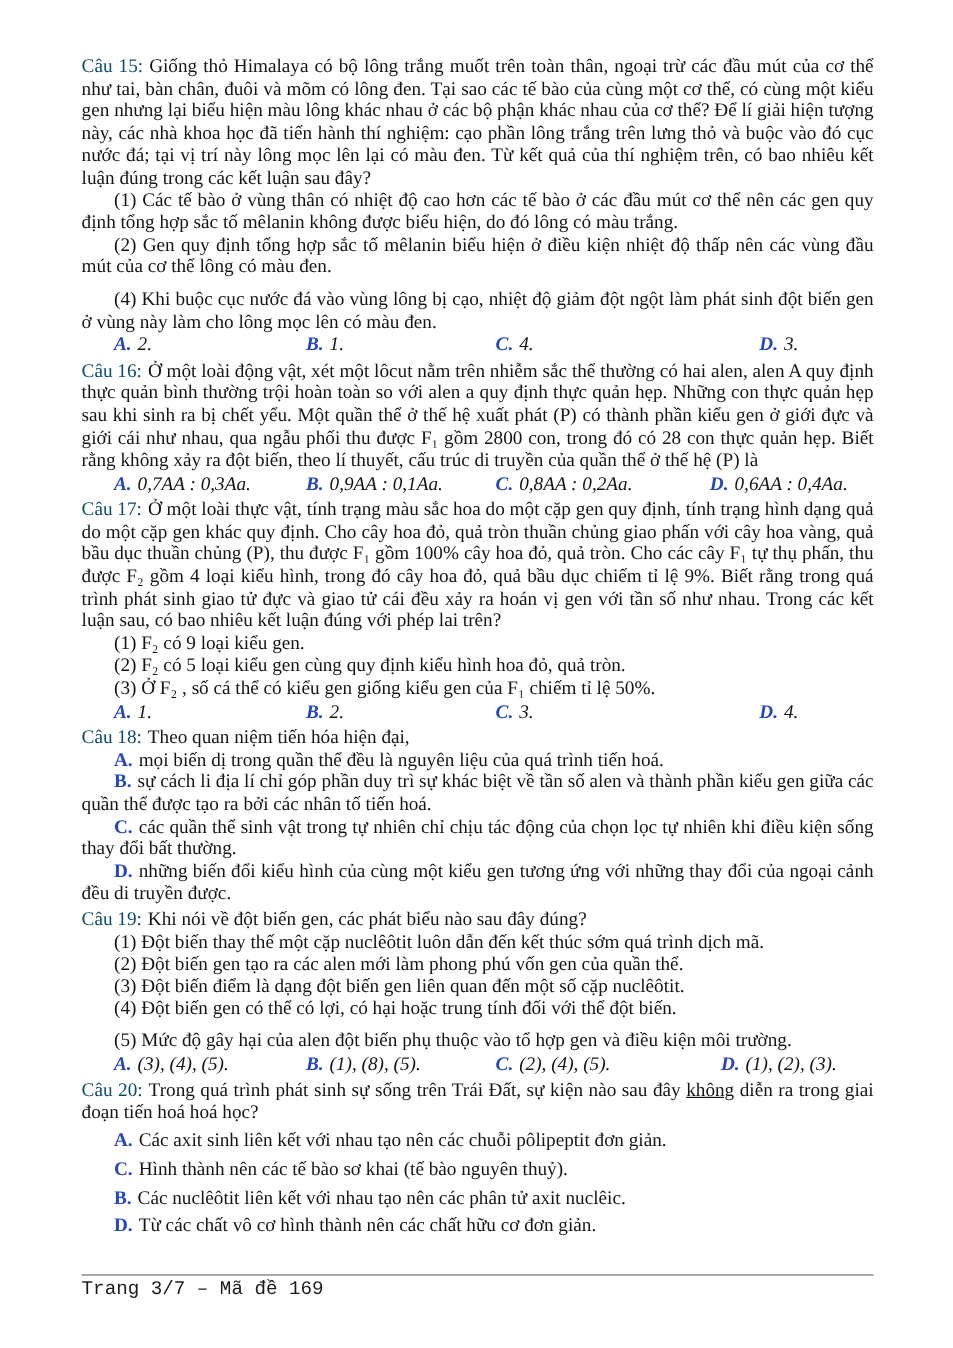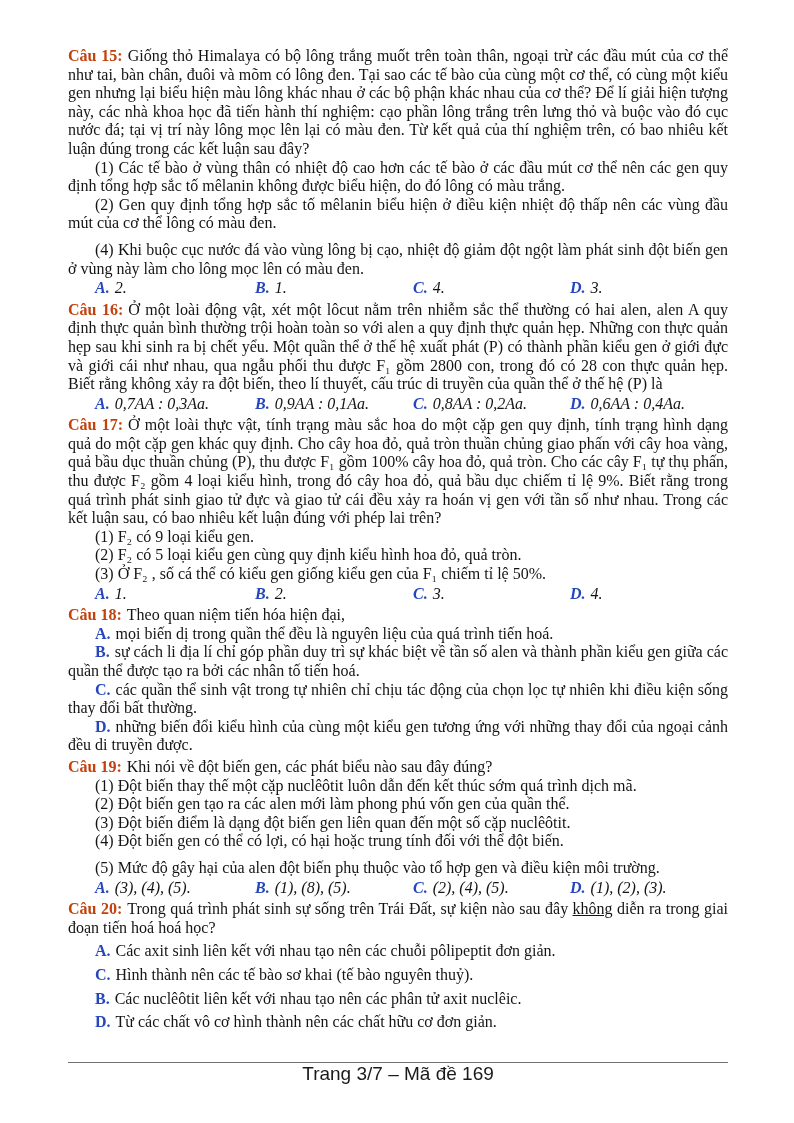--- a/index.html
+++ b/index.html
@@ -13,45 +13,45 @@
     color:#141414;
     overflow:hidden;
   }
   .page{
     position:absolute;
     left:68px;right:66px;top:44px;
   }
   p{margin:0;}
   .q{margin-top:3px;}
   .q-intro{text-align:justify;}
-  .q-label{font-weight:bold;color:#c2410c;margin-right:5px;}
+  .q-label{font-weight:normal;color:#0c4a6e;margin-right:5px;}
   .q-sub{text-align:justify;text-indent:27px;}
   .gap-top{margin-top:8px;}
   .sp-top{margin-top:5px;}
   .opt-letter{font-weight:bold;color:#2546bd;margin-right:5px;}
   .options-row{
     display:flex;
     padding-left:27px;
     margin-top:1px;
     white-space:nowrap;
     font-style:italic;
   }
   .options-row .cell-a{width:160px;}
   .options-row .cell-b{width:158px;}
   .options-row .cell-c{width:157px;}
-  .options-row .cell-d{flex:1;}
+  .options-row .cell-d{flex:1;text-align:center;}
   .u{text-decoration:underline;}
   .footer{
     position:absolute;
     left:68px;right:66px;top:1062px;
     border-top:1px solid #707070;
     padding-top:2px;
-    text-align:center;
-    font-family:Liberation Sans, sans-serif;
-    font-size:19px;
+    text-align:left;
+    font-family:Liberation Mono, monospace;
+    font-size:16px;
     color:#1a1a1a;
   }
 </style>
 </head>
 <body>
 
 <div class="page">
 
   <div class="q">
     <p class="q-intro"><span class="q-label">Câu 15:</span><span>Giống thỏ Himalaya có bộ lông trắng muốt trên toàn thân, ngoại trừ các đầu mút của cơ thể như tai, bàn chân, đuôi và mõm có lông đen. Tại sao các tế bào của cùng một cơ thể, có cùng một kiểu gen nhưng lại biểu hiện màu lông khác nhau ở các bộ phận khác nhau của cơ thể? Để lí giải hiện tượng này, các nhà khoa học đã tiến hành thí nghiệm: cạo phần lông trắng trên lưng thỏ và buộc vào đó cục nước đá; tại vị trí này lông mọc lên lại có màu đen. Từ kết quả của thí nghiệm trên, có bao nhiêu kết luận đúng trong các kết luận sau đây?</span></p>

